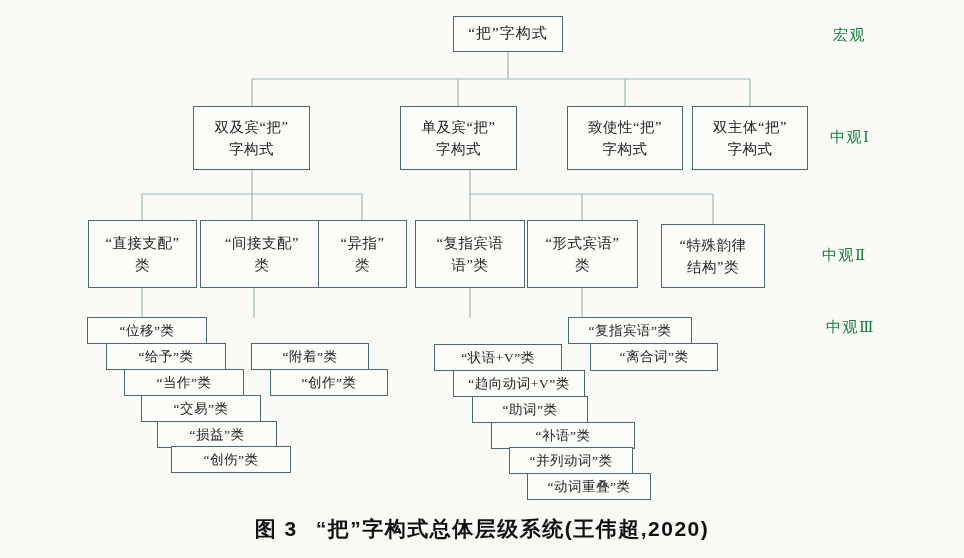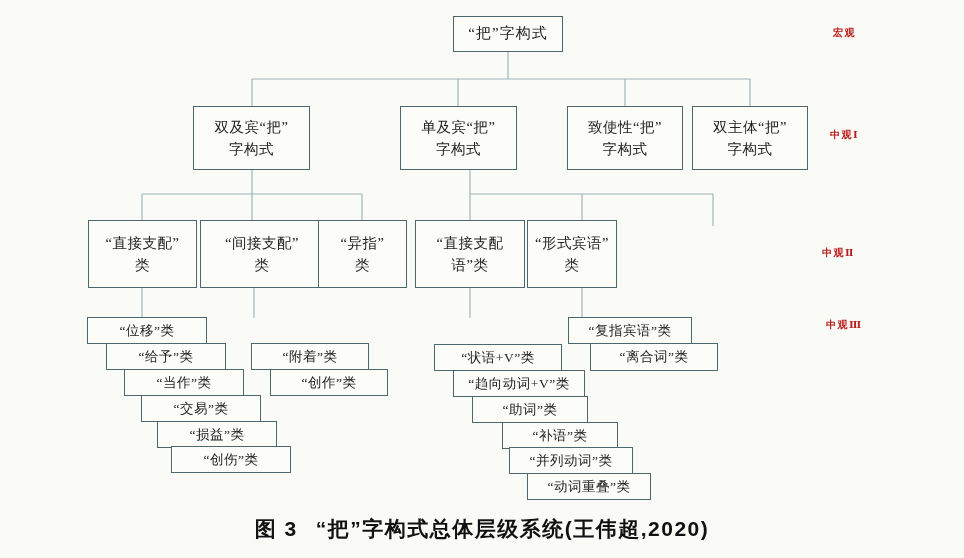--- a/index.html
+++ b/index.html
@@ -21,24 +21,23 @@
     text-align:center;
     white-space:pre-line;
     font-size:14.5px;
     line-height:1.55;
     letter-spacing:0.5px;
   }
   .node.root{font-size:15px;letter-spacing:1px;}
   .node.leaf{font-size:13.5px;border-width:1.4px;letter-spacing:0.5px;line-height:1;}
   .scale-label{
     position:absolute;
-    font-size:10px;
+    font-size:15px;
     letter-spacing:1.5px;
-    color:#b91c1c;
-    font-weight:bold;
+    color:#15803d;
   }
   .caption{
     position:absolute;
     left:0;right:0;top:515px;
     text-align:center;
     font-family:"Liberation Sans","DejaVu Sans",sans-serif;
     font-weight:bold;
     font-size:21px;
     letter-spacing:1.5px;
     color:#111;
@@ -67,39 +66,41 @@
 字构式</div>
   <div class="node" style="left:692px;top:106px;width:116px;height:64px">双主体“把”
 字构式</div>
 
   <div class="node" style="left:88px;top:220px;width:109px;height:68px">“直接支配”
 类</div>
   <div class="node" style="left:200px;top:220px;width:124px;height:68px">“间接支配”
 类</div>
   <div class="node" style="left:318px;top:220px;width:89px;height:68px">“异指”
 类</div>
-  <div class="node" style="left:415px;top:220px;width:110px;height:68px">“直接支配
+  <div class="node" style="left:415px;top:220px;width:110px;height:68px">“复指宾语
 语”类</div>
-  <div class="node" style="left:527px;top:220px;width:90px;height:68px">“形式宾语”
+  <div class="node" style="left:527px;top:220px;width:111px;height:68px">“形式宾语”
 类</div>
+  <div class="node" style="left:661px;top:224px;width:104px;height:64px">“特殊韵律
+结构”类</div>
 
   <div class="node leaf" style="left:87px;top:317px;width:120px;height:27px">“位移”类</div>
   <div class="node leaf" style="left:106px;top:343px;width:120px;height:27px">“给予”类</div>
   <div class="node leaf" style="left:124px;top:369px;width:120px;height:27px">“当作”类</div>
   <div class="node leaf" style="left:141px;top:395px;width:120px;height:27px">“交易”类</div>
   <div class="node leaf" style="left:157px;top:421px;width:120px;height:27px">“损益”类</div>
   <div class="node leaf" style="left:171px;top:446px;width:120px;height:27px">“创伤”类</div>
 
   <div class="node leaf" style="left:251px;top:343px;width:118px;height:27px">“附着”类</div>
   <div class="node leaf" style="left:270px;top:369px;width:118px;height:27px">“创作”类</div>
 
   <div class="node leaf" style="left:434px;top:344px;width:128px;height:27px">“状语+V”类</div>
   <div class="node leaf" style="left:453px;top:370px;width:132px;height:27px">“趋向动词+V”类</div>
   <div class="node leaf" style="left:472px;top:396px;width:116px;height:27px">“助词”类</div>
-  <div class="node leaf" style="left:502px;top:422px;width:116px;height:27px">“补语”类</div>
+  <div class="node leaf" style="left:491px;top:422px;width:144px;height:27px">“补语”类</div>
   <div class="node leaf" style="left:509px;top:447px;width:124px;height:27px">“并列动词”类</div>
   <div class="node leaf" style="left:527px;top:473px;width:124px;height:27px">“动词重叠”类</div>
 
   <div class="node leaf" style="left:568px;top:317px;width:124px;height:27px">“复指宾语”类</div>
   <div class="node leaf" style="left:590px;top:343px;width:128px;height:28px">“离合词”类</div>
 
   <div class="scale-label" style="left:833px;top:26px">宏观</div>
   <div class="scale-label" style="left:830px;top:128px">中观Ⅰ</div>
   <div class="scale-label" style="left:822px;top:246px">中观Ⅱ</div>
   <div class="scale-label" style="left:826px;top:318px">中观Ⅲ</div>

